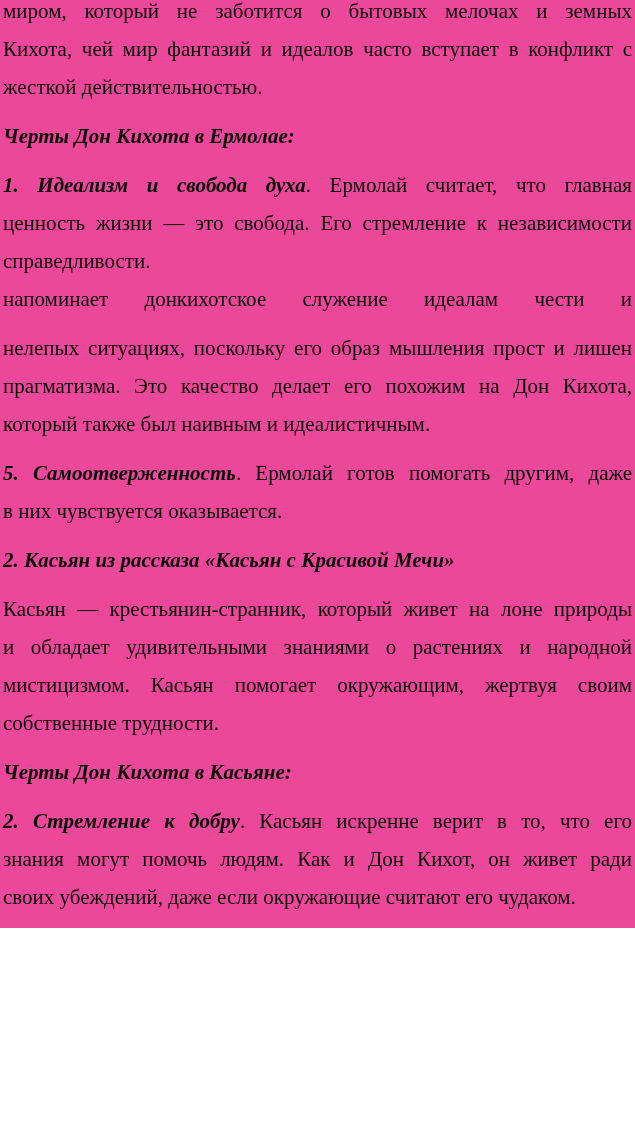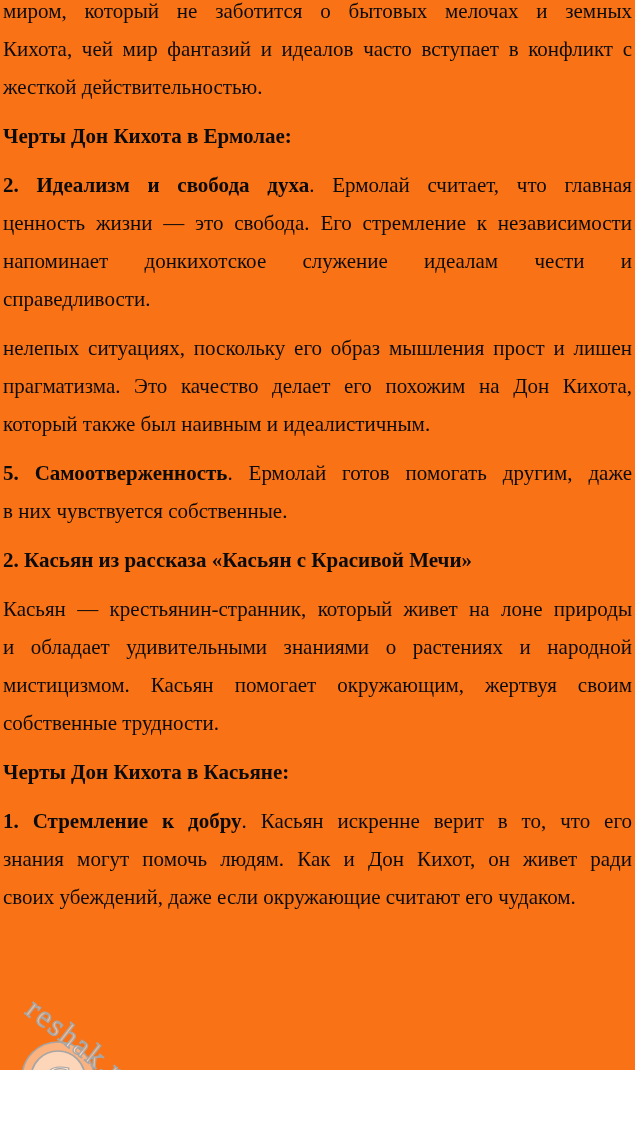--- a/index.html
+++ b/index.html
@@ -10,23 +10,23 @@
   body {
     width: 635px;
     height: 1139px;
     overflow: hidden;
     font-family: "Liberation Serif", "DejaVu Serif", serif;
     color: #0b0b0b;
   }
   .page {
     position: relative;
     width: 635px;
-    height: 1070px;
+    height: 928px;
     overflow: hidden;
-    background: #f97316;
+    background: #ec4899;
   }
   .content {
     position: absolute;
     top: -8px;
     left: 3px;
     right: 3px;
   }
   .block {
     font-size: 21px;
     line-height: 38px;
@@ -38,20 +38,21 @@
   .line {
     text-align: justify;
     text-align-last: justify;
     white-space: normal;
   }
   .line.last, .heading .line {
     text-align-last: left;
   }
   .bold {
     font-weight: 700;
+    font-style: italic;
   }
   .watermark {
     position: absolute;
     left: 0;
     top: 985px;
     z-index: 3;
     pointer-events: none;
   }
 </style>
 </head>
@@ -62,48 +63,48 @@
   <main class="content">
       <div class="block paragraph">
         <div class="line"><span>миром, который не заботится о бытовых мелочах и земных</span></div>
         <div class="line"><span>Кихота, чей мир фантазий и идеалов часто вступает в конфликт с</span></div>
         <div class="line last"><span>жесткой действительностью.</span></div>
       </div>
       <div class="block heading">
         <div class="line last"><span class="bold">Черты Дон Кихота в Ермолае:</span></div>
       </div>
       <div class="block paragraph">
-        <div class="line"><span class="bold">2. Идеализм и свобода духа</span><span>. Ермолай считает, что главная</span></div>
+        <div class="line"><span class="bold">1. Идеализм и свобода духа</span><span>. Ермолай считает, что главная</span></div>
         <div class="line"><span>ценность жизни — это свобода. Его стремление к независимости</span></div>
+        <div class="line last"><span>справедливости.</span></div>
         <div class="line"><span>напоминает донкихотское служение идеалам чести и</span></div>
-        <div class="line last"><span>справедливости.</span></div>
       </div>
       <div class="block paragraph">
         <div class="line"><span>нелепых ситуациях, поскольку его образ мышления прост и лишен</span></div>
         <div class="line"><span>прагматизма. Это качество делает его похожим на Дон Кихота,</span></div>
         <div class="line last"><span>который также был наивным и идеалистичным.</span></div>
       </div>
       <div class="block paragraph">
         <div class="line"><span class="bold">5. Самоотверженность</span><span>. Ермолай готов помогать другим, даже</span></div>
-        <div class="line last"><span>в них чувствуется собственные.</span></div>
+        <div class="line last"><span>в них чувствуется оказывается.</span></div>
       </div>
       <div class="block heading">
         <div class="line last"><span class="bold">2. Касьян из рассказа «Касьян с Красивой Мечи»</span></div>
       </div>
       <div class="block paragraph">
         <div class="line"><span>Касьян — крестьянин-странник, который живет на лоне природы</span></div>
         <div class="line"><span>и обладает удивительными знаниями о растениях и народной</span></div>
         <div class="line"><span>мистицизмом. Касьян помогает окружающим, жертвуя своим</span></div>
         <div class="line last"><span>собственные трудности.</span></div>
       </div>
       <div class="block heading">
         <div class="line last"><span class="bold">Черты Дон Кихота в Касьяне:</span></div>
       </div>
       <div class="block paragraph">
-        <div class="line"><span class="bold">1. Стремление к добру</span><span>. Касьян искренне верит в то, что его</span></div>
+        <div class="line"><span class="bold">2. Стремление к добру</span><span>. Касьян искренне верит в то, что его</span></div>
         <div class="line"><span>знания могут помочь людям. Как и Дон Кихот, он живет ради</span></div>
         <div class="line last"><span>своих убеждений, даже если окружающие считают его чудаком.</span></div>
       </div>
     </main>
 
   <svg class="watermark" width="210" height="154" viewBox="0 0 210 154">
     <g stroke="#a6a6a6" fill="rgba(255,255,255,0.45)">
       <circle cx="58" cy="93" r="36" stroke-width="1.6"></circle>
       <circle cx="58" cy="93" r="27" stroke-width="1.6"></circle>
       <text x="58" y="94" text-anchor="middle" dominant-baseline="central" font-size="40" font-family="Liberation Serif, serif" stroke-width="1.2">C</text>

